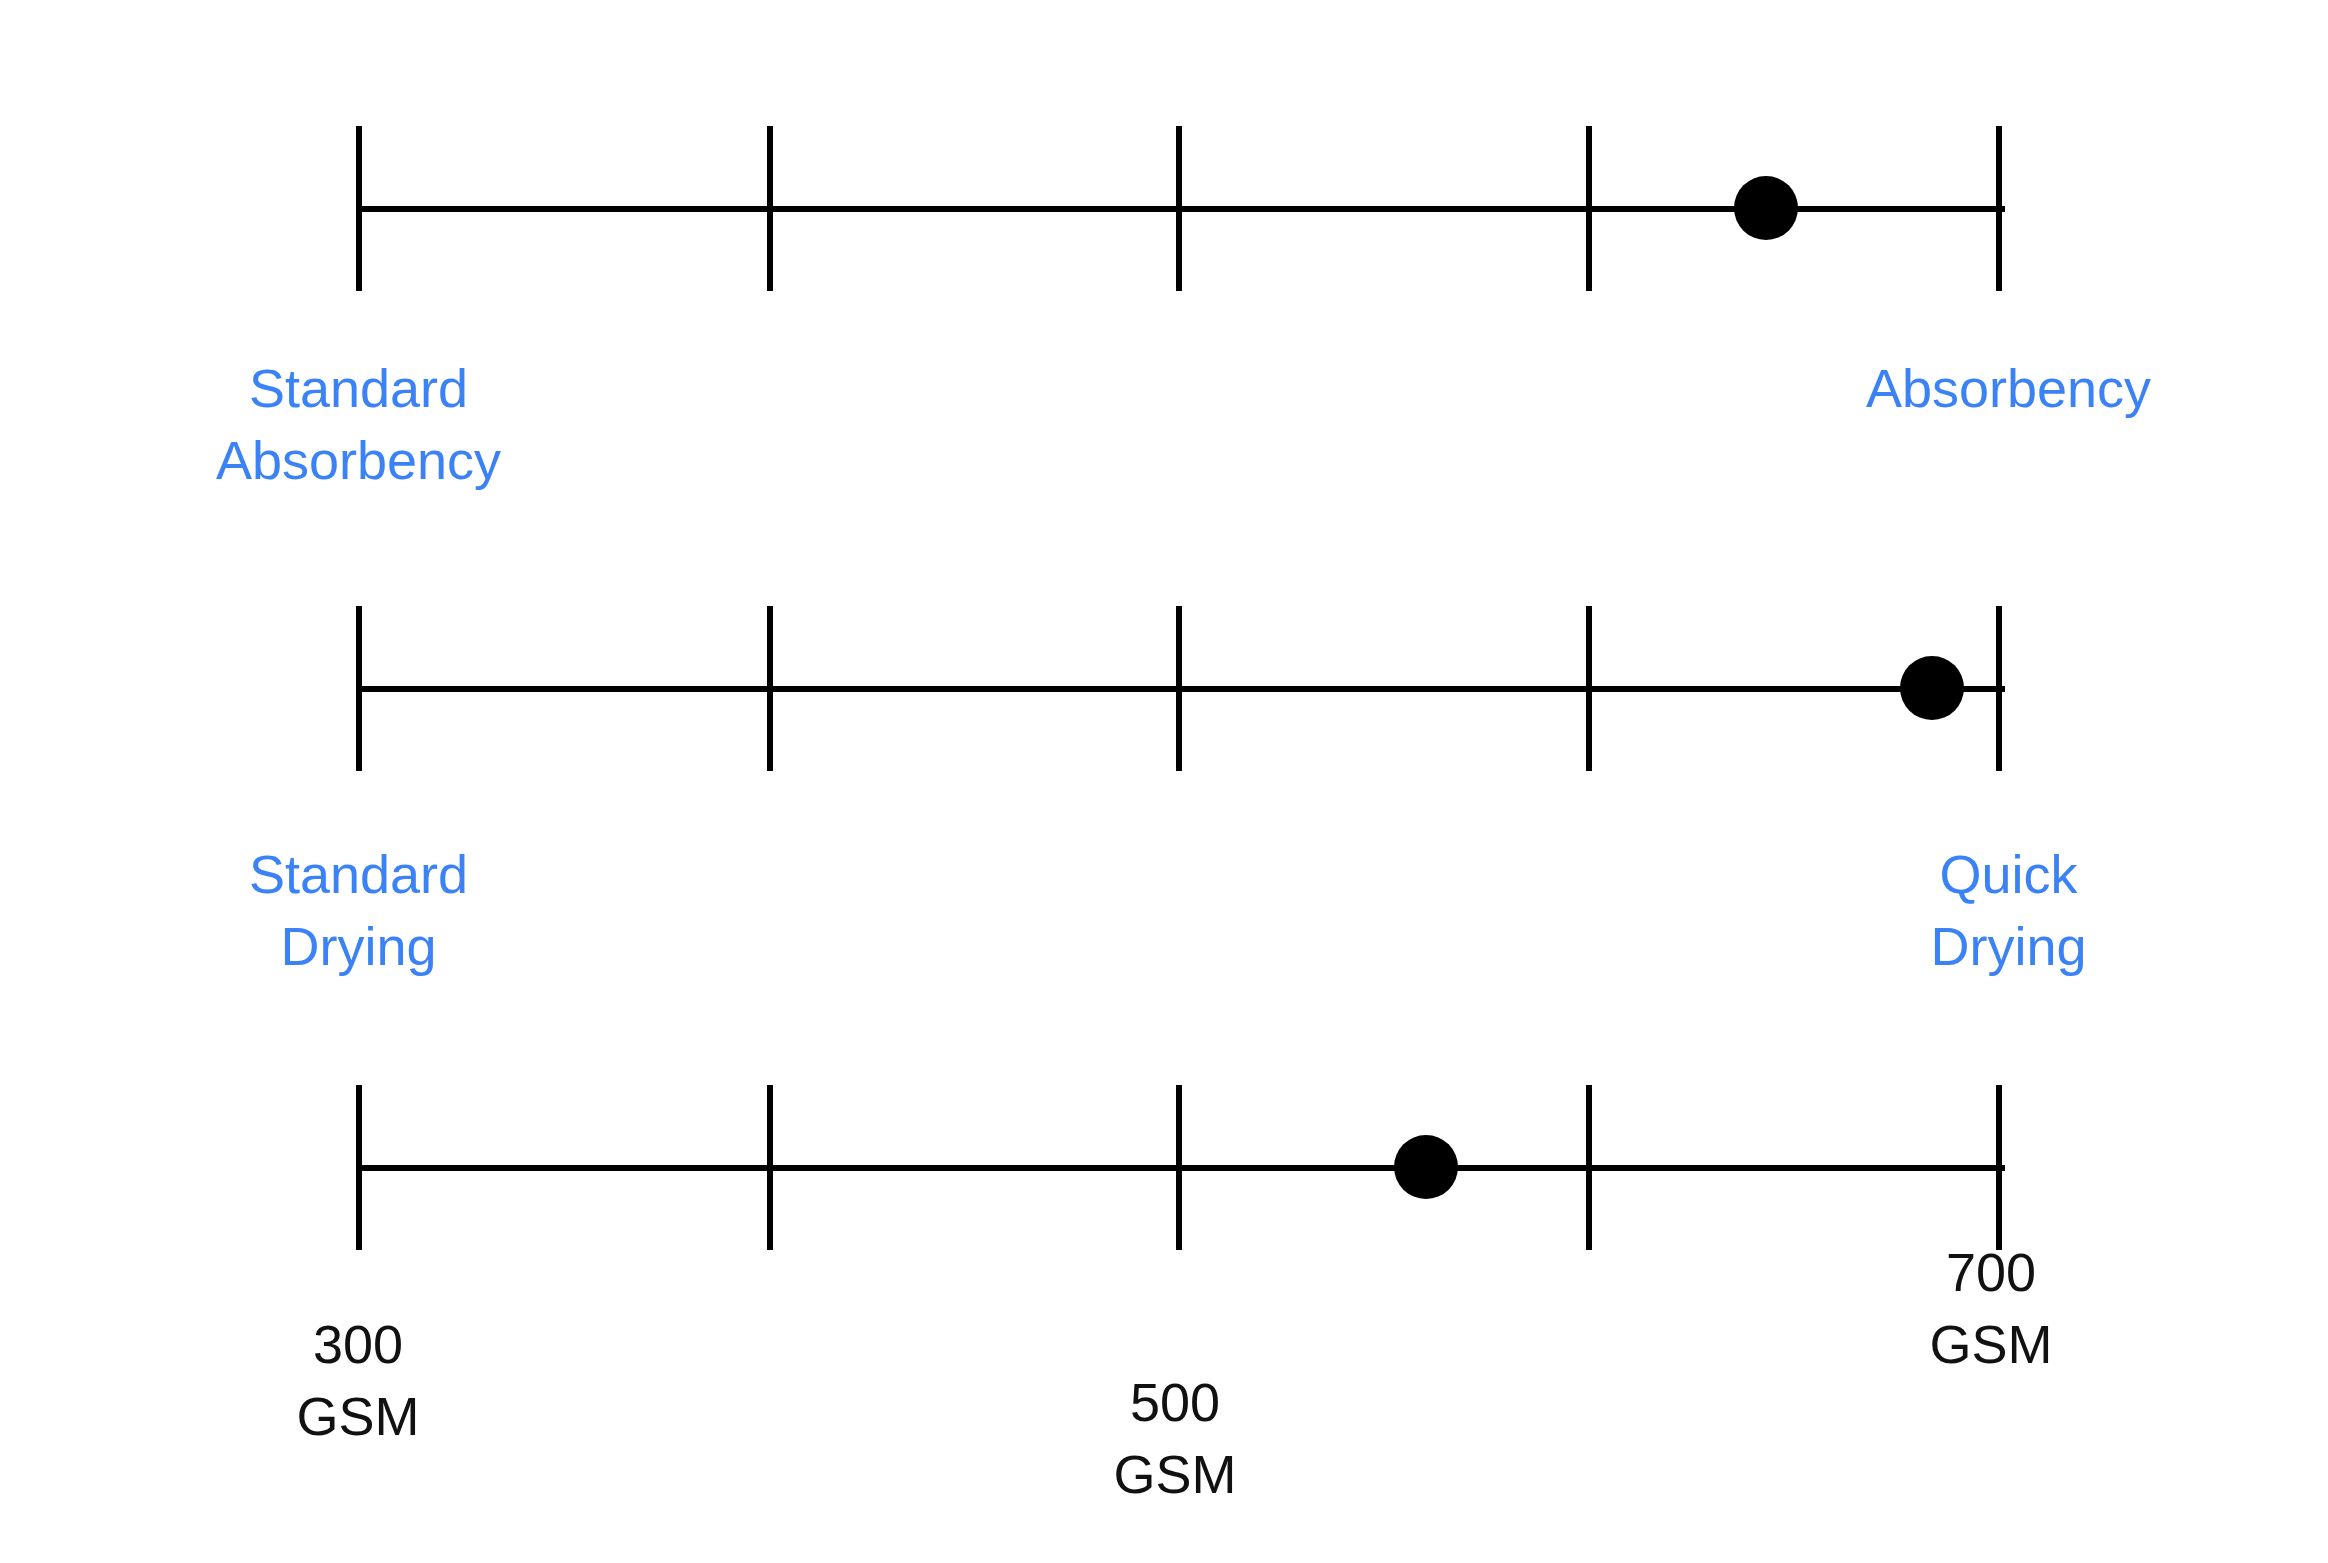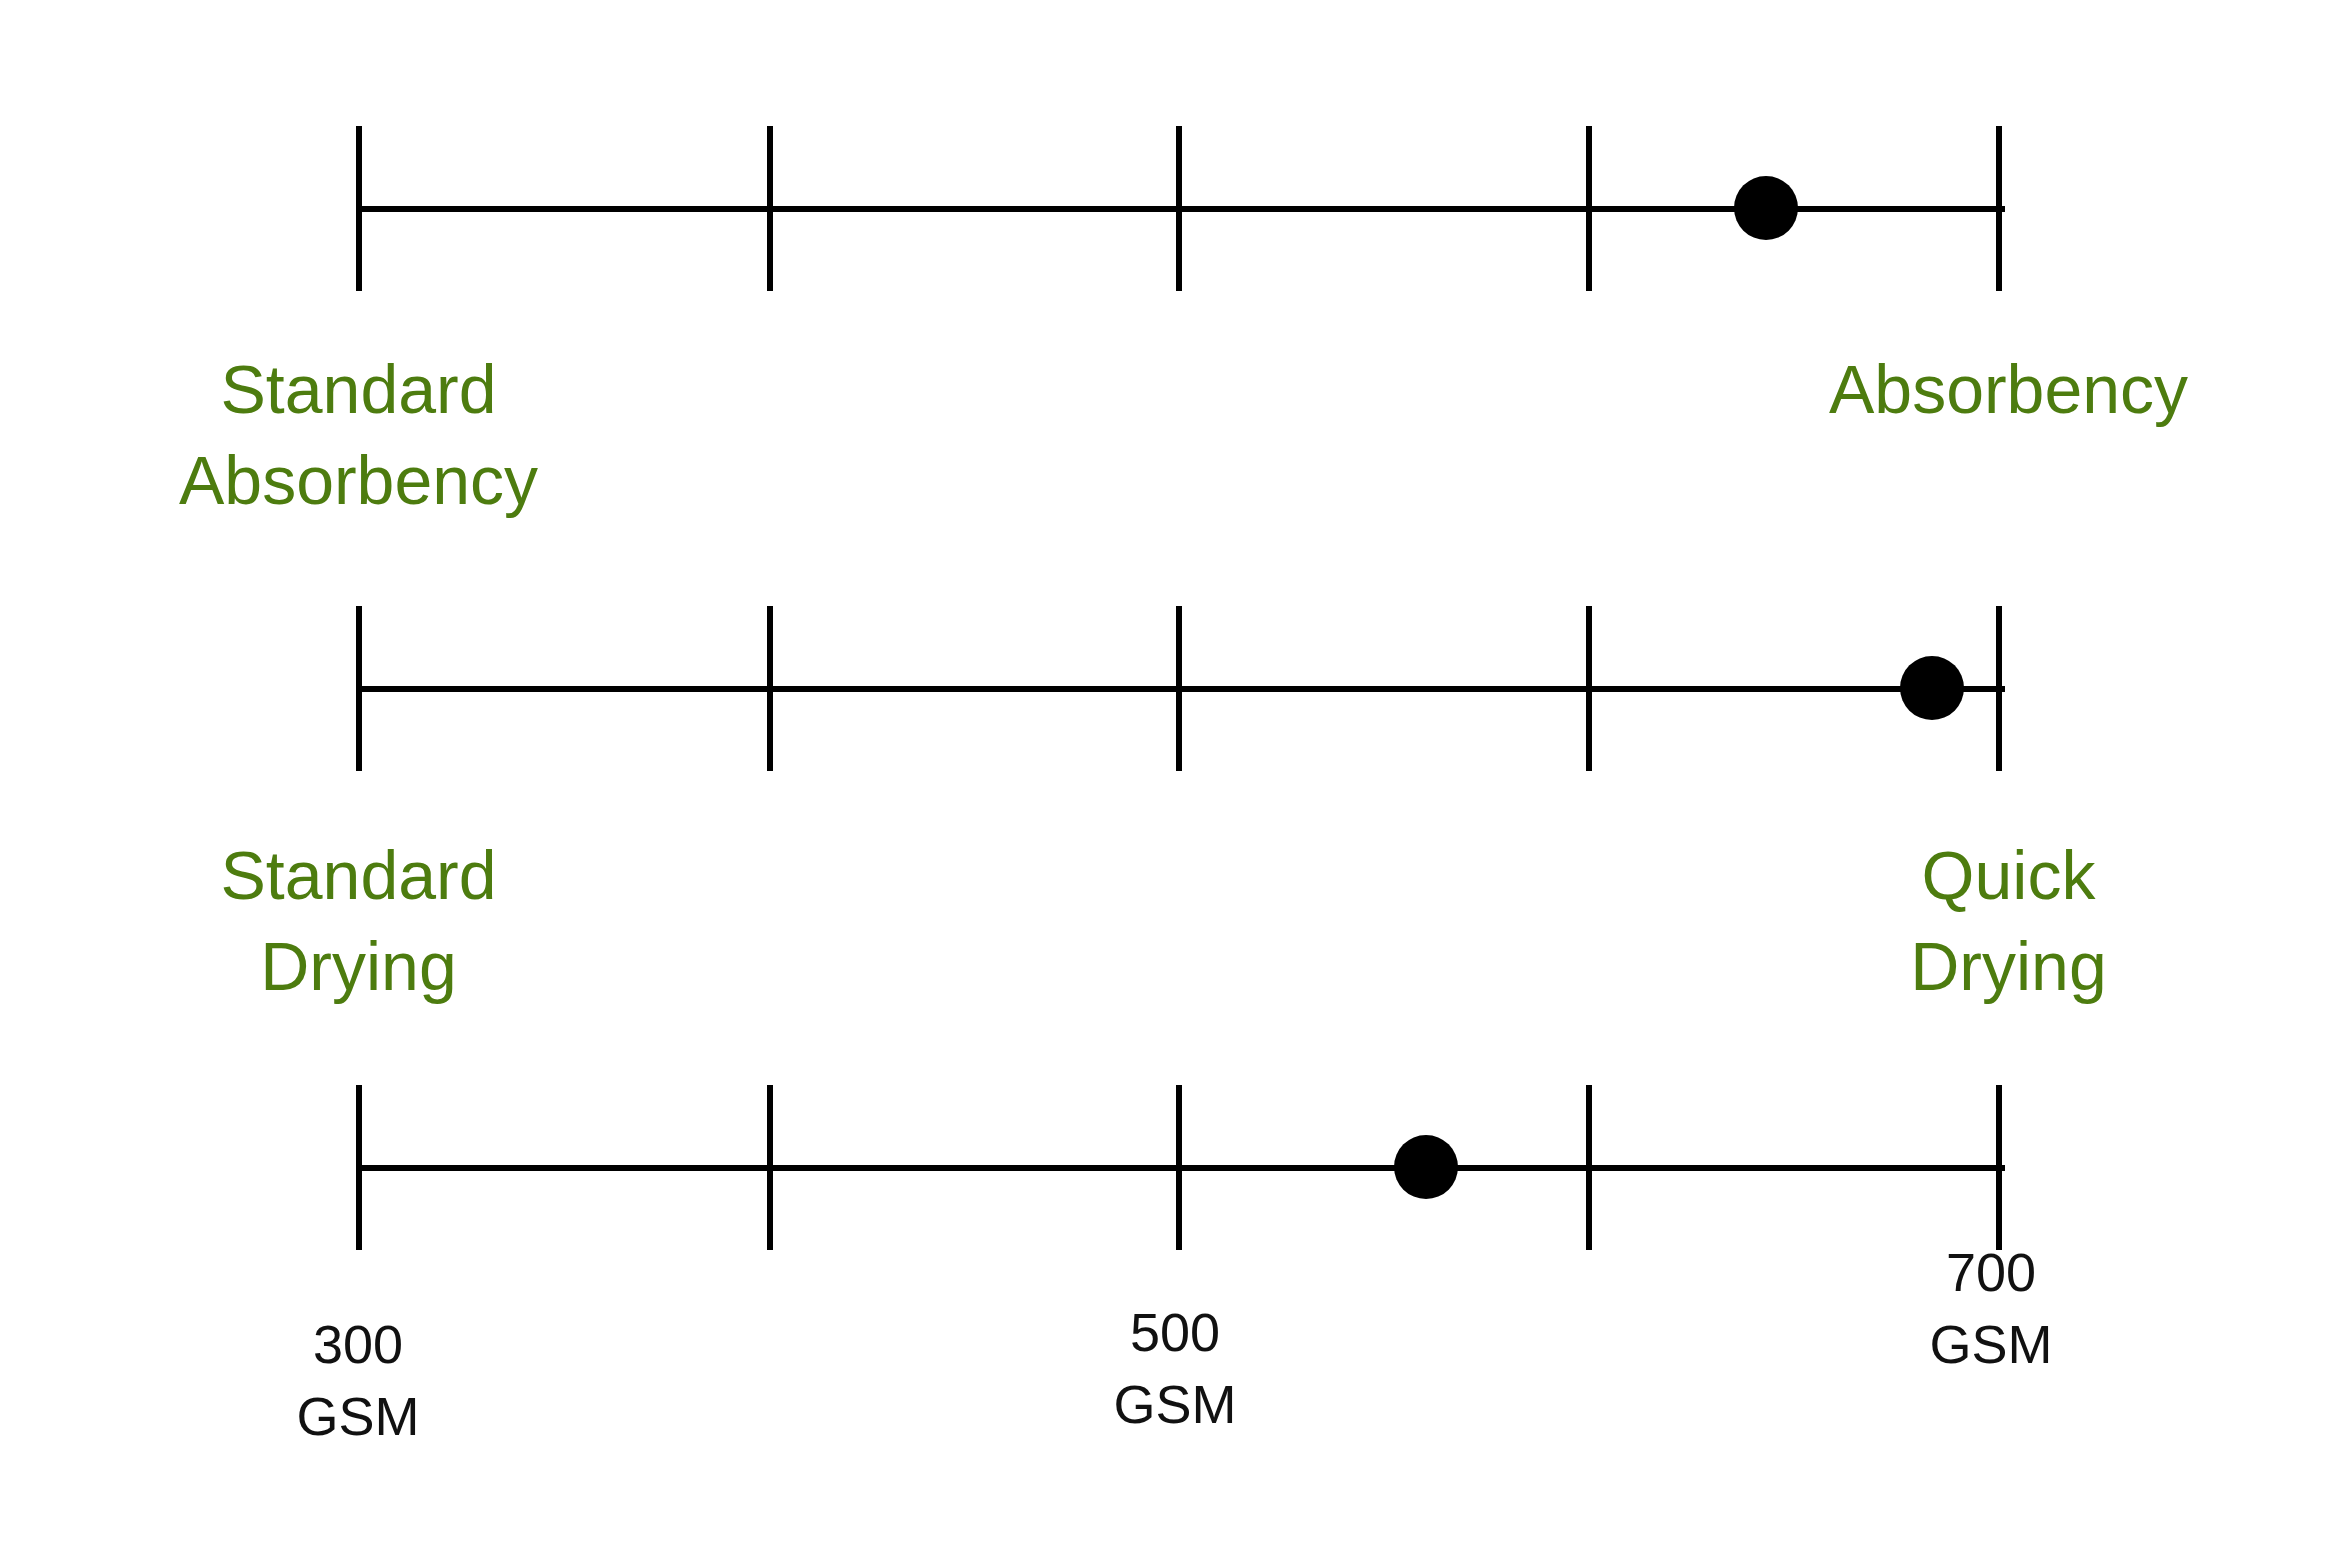--- a/index.html
+++ b/index.html
@@ -50,25 +50,26 @@
     position: absolute;
     width: 64px;
     height: 64px;
     border-radius: 50%;
     background: #000000;
     top: 50px;
   }
   
   .end-label {
     position: absolute;
-    font-size: 68px;
+    font-size: 54px;
     font-weight: 400;
     line-height: 1.34;
-    color: #4d7c0f;
+    color: #3b82f6;
     white-space: nowrap;
+    margin-top: 8px;
   }
   .end-label .line {
     display: block;
   }
   .label-left {
     text-align: center;
   }
   .label-right {
     text-align: center;
   }
@@ -136,21 +137,21 @@
       <div class="tick" style="left:767px;"></div>
       <div class="tick" style="left:1176px;"></div>
       <div class="tick" style="left:1586px;"></div>
       <div class="tick" style="left:1996px;"></div>
       <div class="marker" style="left:1394px;"></div>
     </div>
     <div class="gsm-label" style="left:135px; top:1308px; width:446px;">
       <span class="line">300</span>
       <span class="line">GSM</span>
     </div>
-    <div class="gsm-label" style="left:952px; top:1296px; width:446px;">
+    <div class="gsm-label" style="left:952px; top:1366px; width:446px;">
       <span class="line">500</span>
       <span class="line">GSM</span>
     </div>
     <div class="gsm-label" style="left:1768px; top:1236px; width:446px;">
       <span class="line">700</span>
       <span class="line">GSM</span>
     </div>
   </div>
 
 </div>

